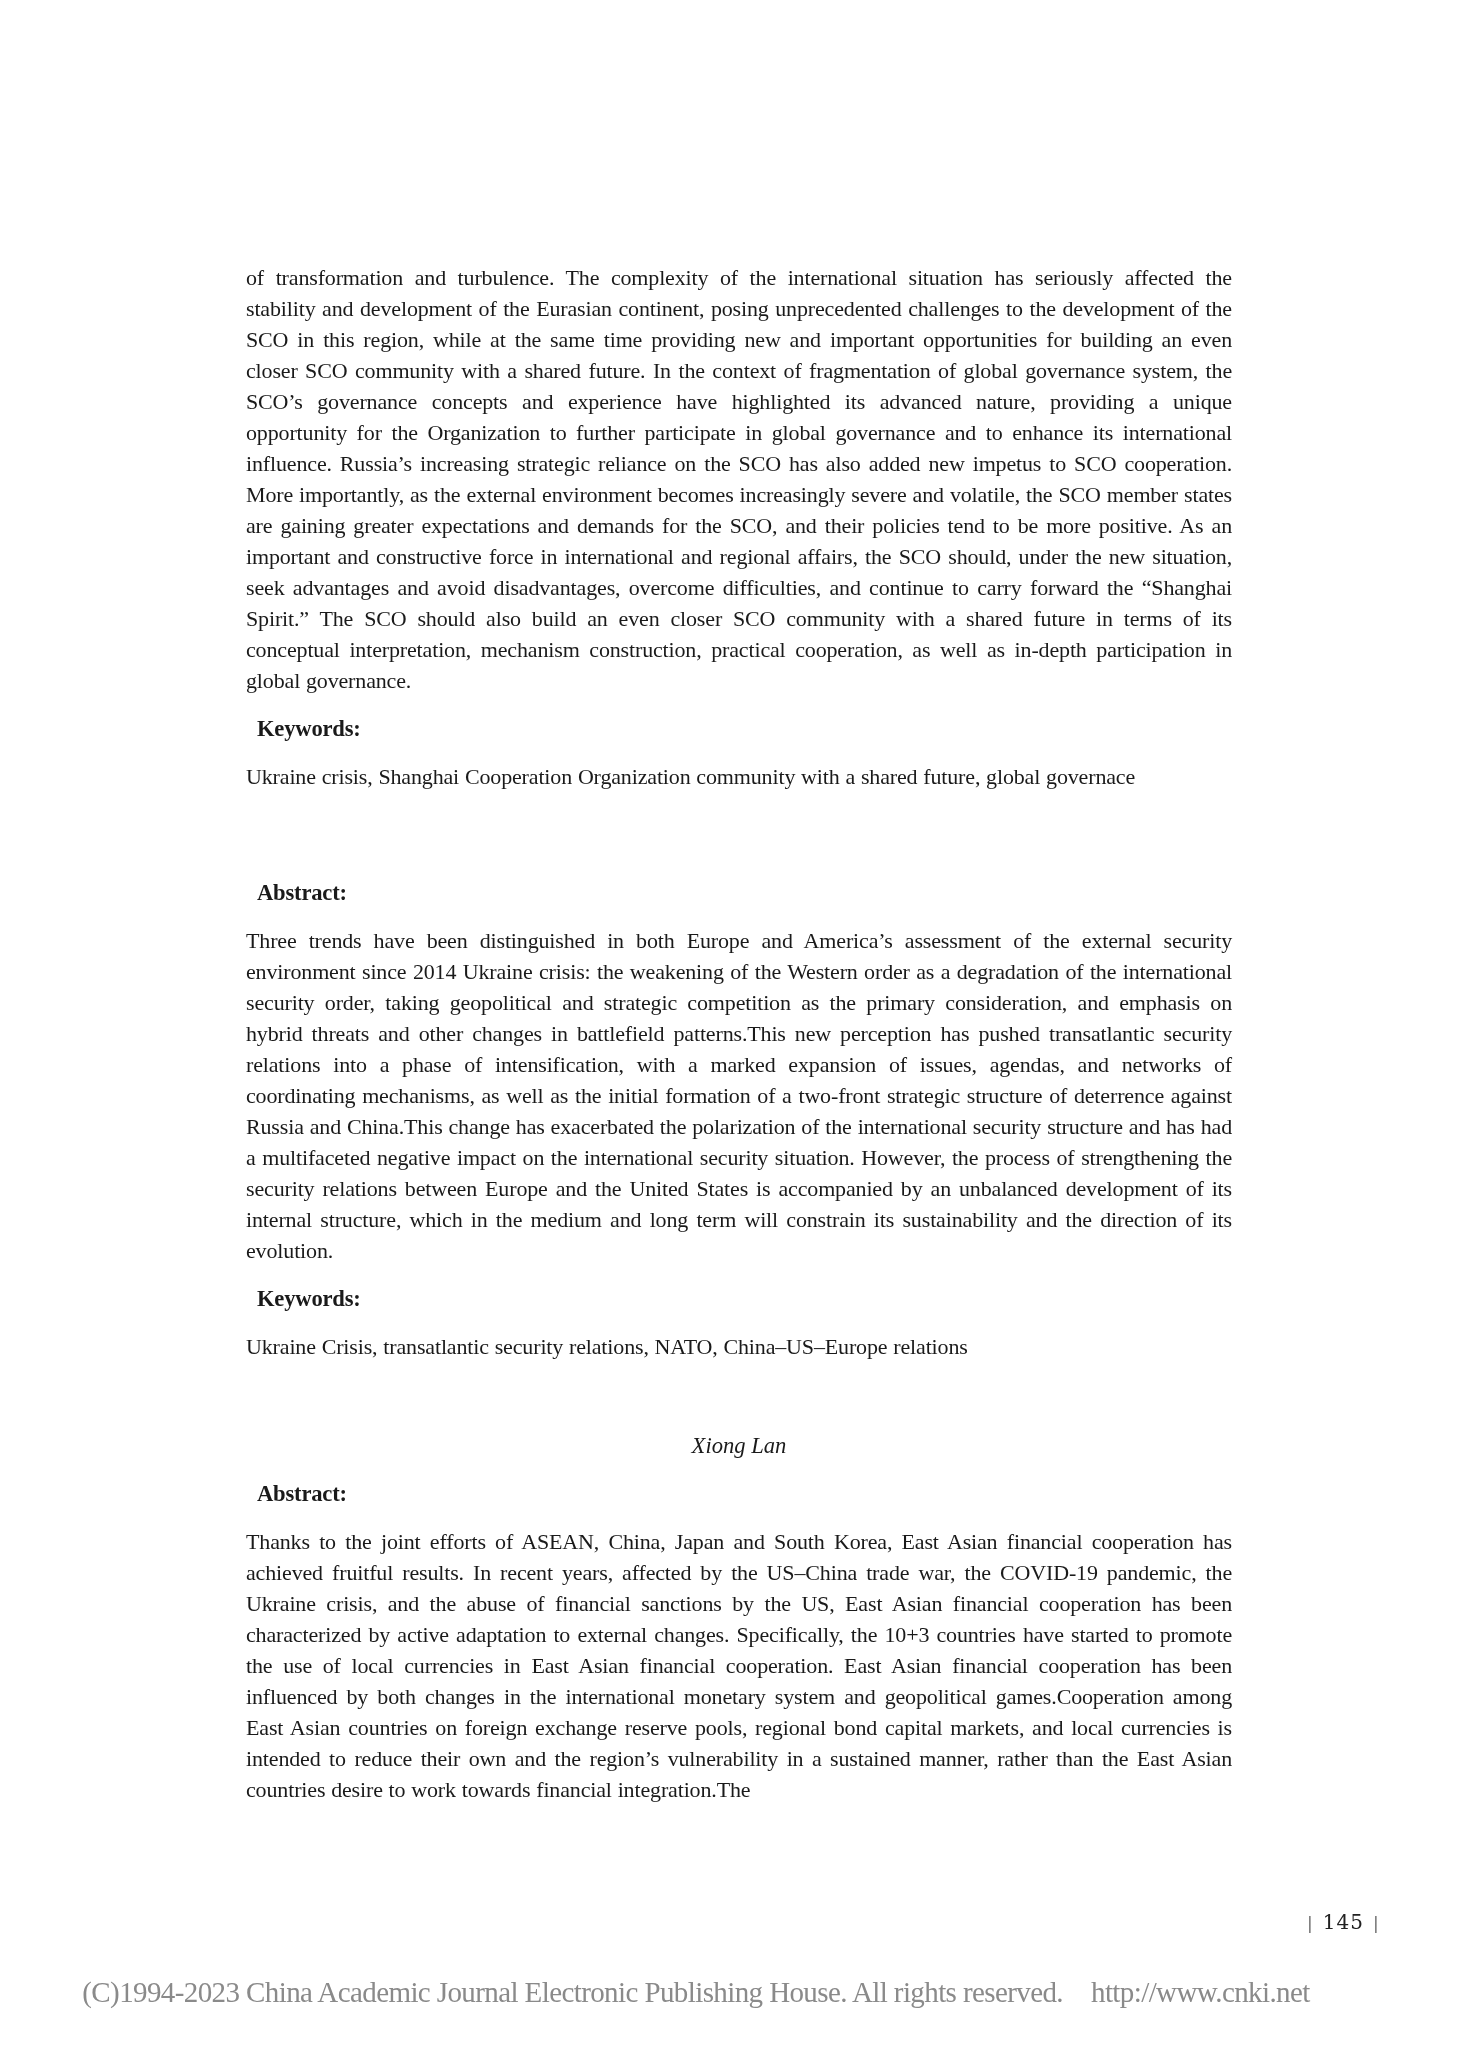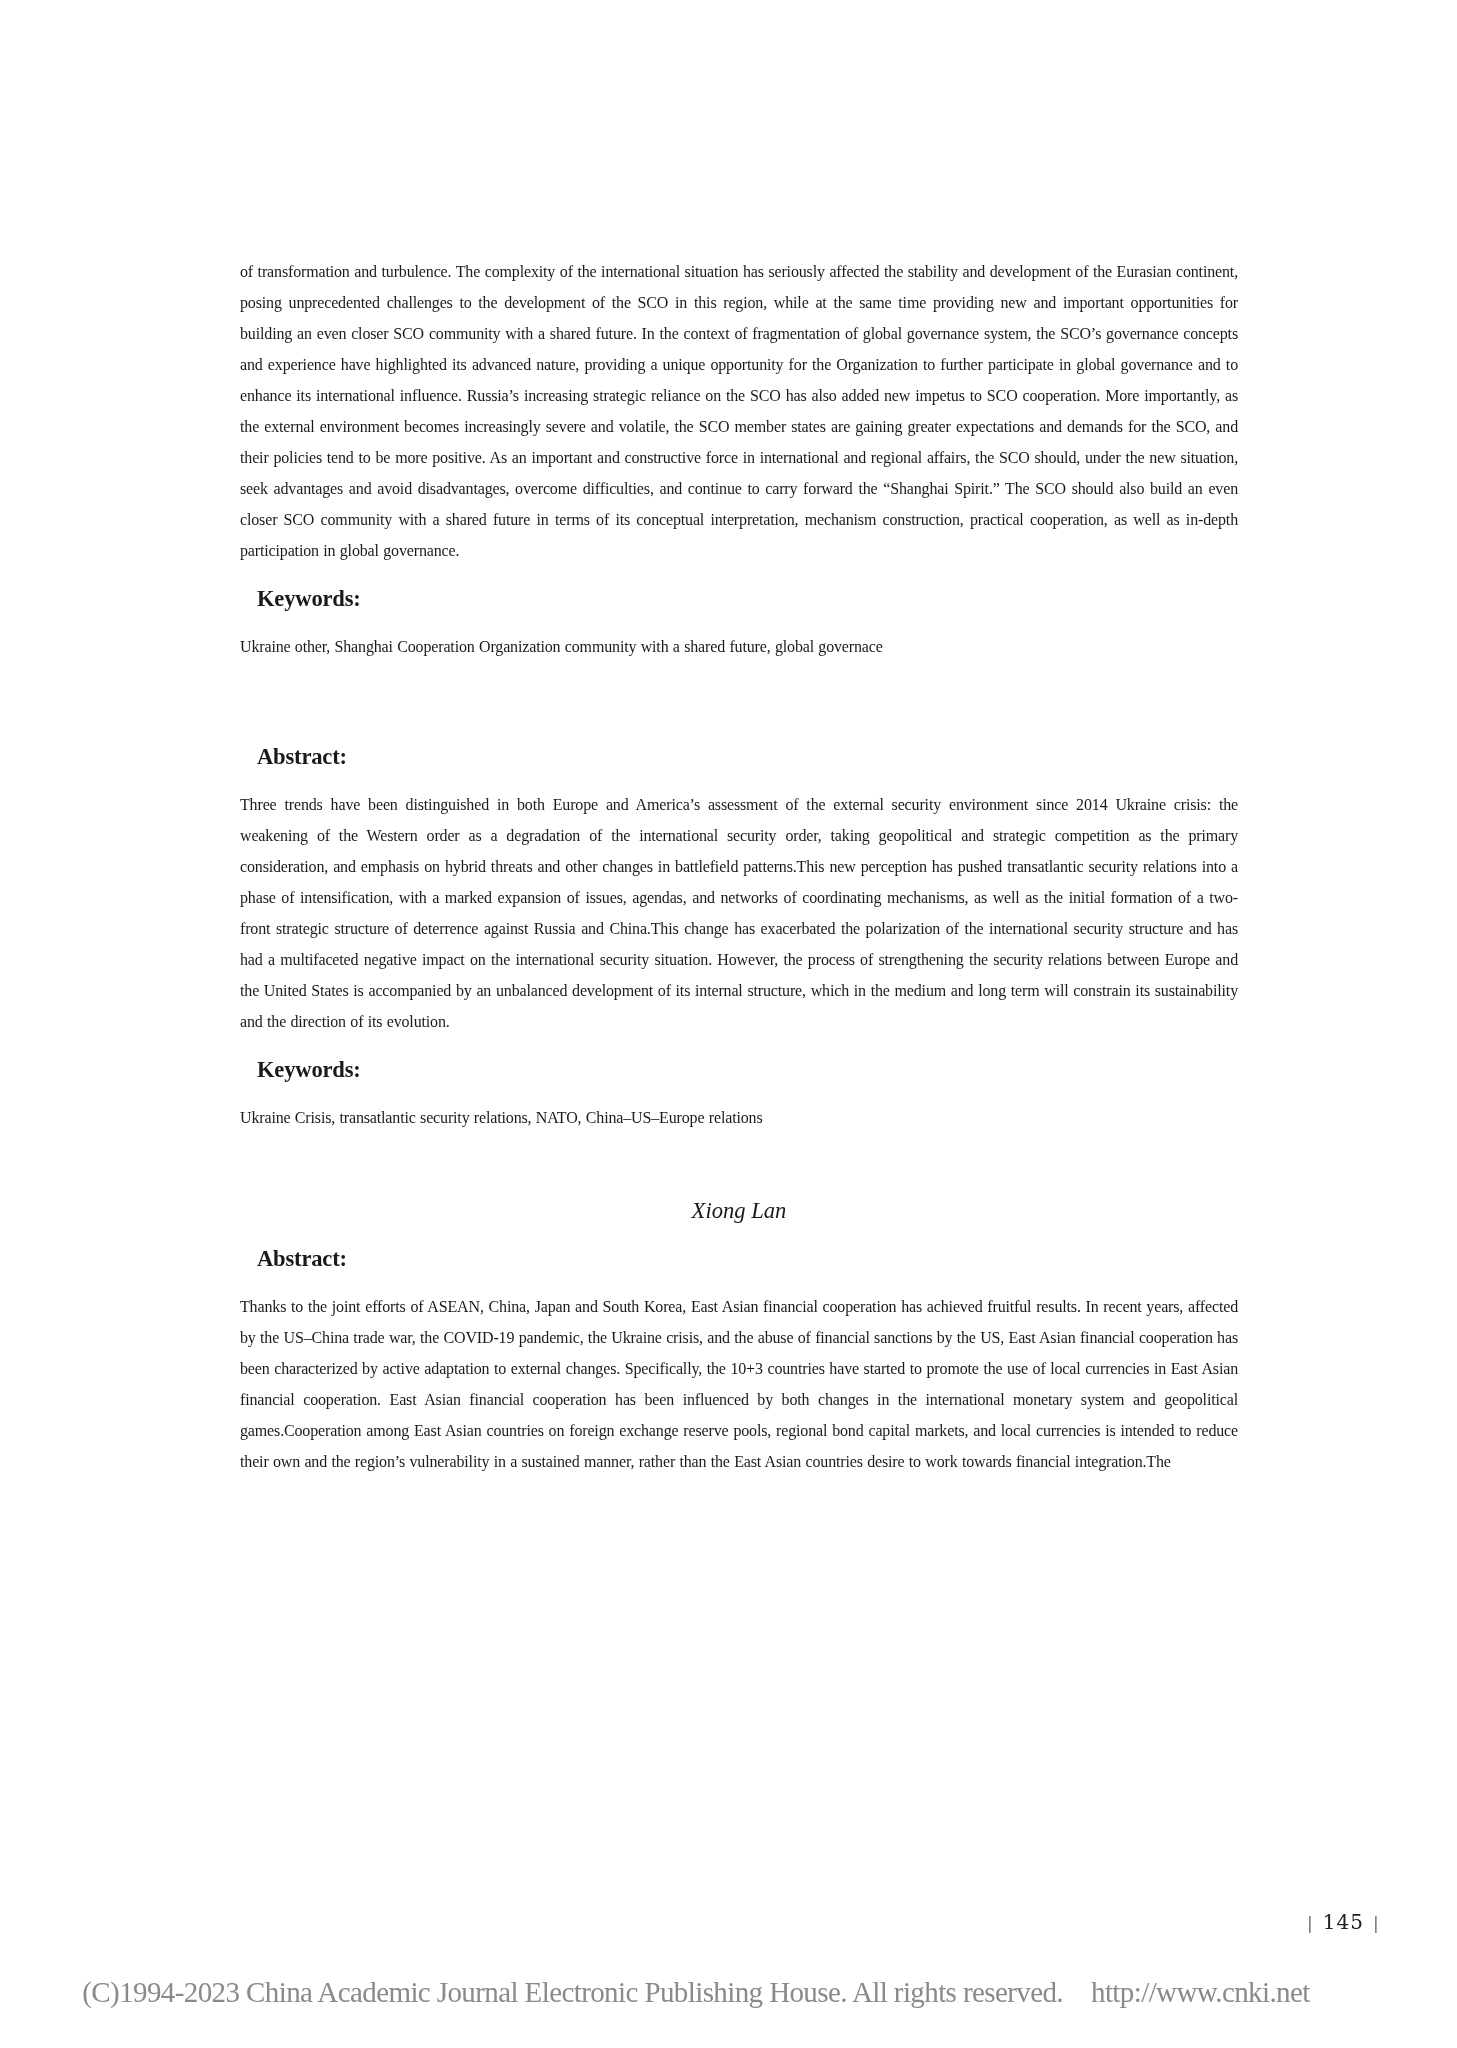--- a/index.html
+++ b/index.html
@@ -15,24 +15,24 @@
       font-family: "Liberation Serif", "DejaVu Serif", serif;
       color: #1a1a1a;
     }
     .page {
       position: absolute;
       left: 240px;
       top: 256px;
       width: 998px;
     }
     .para {
-      font-size: 16px;
+      font-size: 22px;
       line-height: 31px;
       text-align: justify;
-      margin: 0;
+      margin: 6px;
       letter-spacing: -0.15px;
       word-spacing: 0.5px;
     }
     .label {
       font-weight: bold;
       font-size: 22.6px;
       line-height: 31px;
       margin: 17px;
       letter-spacing: -0.2px;
     }
@@ -89,21 +89,21 @@
     }
   </style>
 </head>
 <body>
 
 <div class="page">
 
   <section>
     <p class="para">of transformation and turbulence. The complexity of the international situation has seriously affected the stability and development of the Eurasian continent, posing unprecedented challenges to the development of the SCO in this region, while at the same time providing new and important opportunities for building an even closer SCO community with a shared future. In the context of fragmentation of global governance system, the SCO’s governance concepts and experience have highlighted its advanced nature, providing a unique opportunity for the Organization to further participate in global governance and to enhance its international influence. Russia’s increasing strategic reliance on the SCO has also added new impetus to SCO cooperation. More importantly, as the external environment becomes increasingly severe and volatile, the SCO member states are gaining greater expectations and demands for the SCO, and their policies tend to be more positive. As an important and constructive force in international and regional affairs, the SCO should, under the new situation, seek advantages and avoid disadvantages, overcome difficulties, and continue to carry forward the “Shanghai Spirit.” The SCO should also build an even closer SCO community with a shared future in terms of its conceptual interpretation, mechanism construction, practical cooperation, as well as in-depth participation in global governance.</p>
     <p class="label">Keywords:</p>
-    <p class="para">Ukraine other, Shanghai Cooperation Organization community with a shared future, global governace</p>
+    <p class="para">Ukraine crisis, Shanghai Cooperation Organization community with a shared future, global governace</p>
   </section>
 
   <div class="gap-1"></div>
 
   <section>
     <p class="label">Abstract:</p>
     <p class="para">Three trends have been distinguished in both Europe and America’s assessment of the external security environment since 2014 Ukraine crisis: the weakening of the Western order as a degradation of the international security order, taking geopolitical and strategic competition as the primary consideration, and emphasis on hybrid threats and other changes in battlefield patterns.This new perception has pushed transatlantic security relations into a phase of intensification, with a marked expansion of issues, agendas, and networks of coordinating mechanisms, as well as the initial formation of a two-front strategic structure of deterrence against Russia and China.This change has exacerbated the polarization of the international security structure and has had a multifaceted negative impact on the international security situation. However, the process of strengthening the security relations between Europe and the United States is accompanied by an unbalanced development of its internal structure, which in the medium and long term will constrain its sustainability and the direction of its evolution.</p>
     <p class="label">Keywords:</p>
     <p class="para">Ukraine Crisis, transatlantic security relations, NATO, China–US–Europe relations</p>
   </section>

